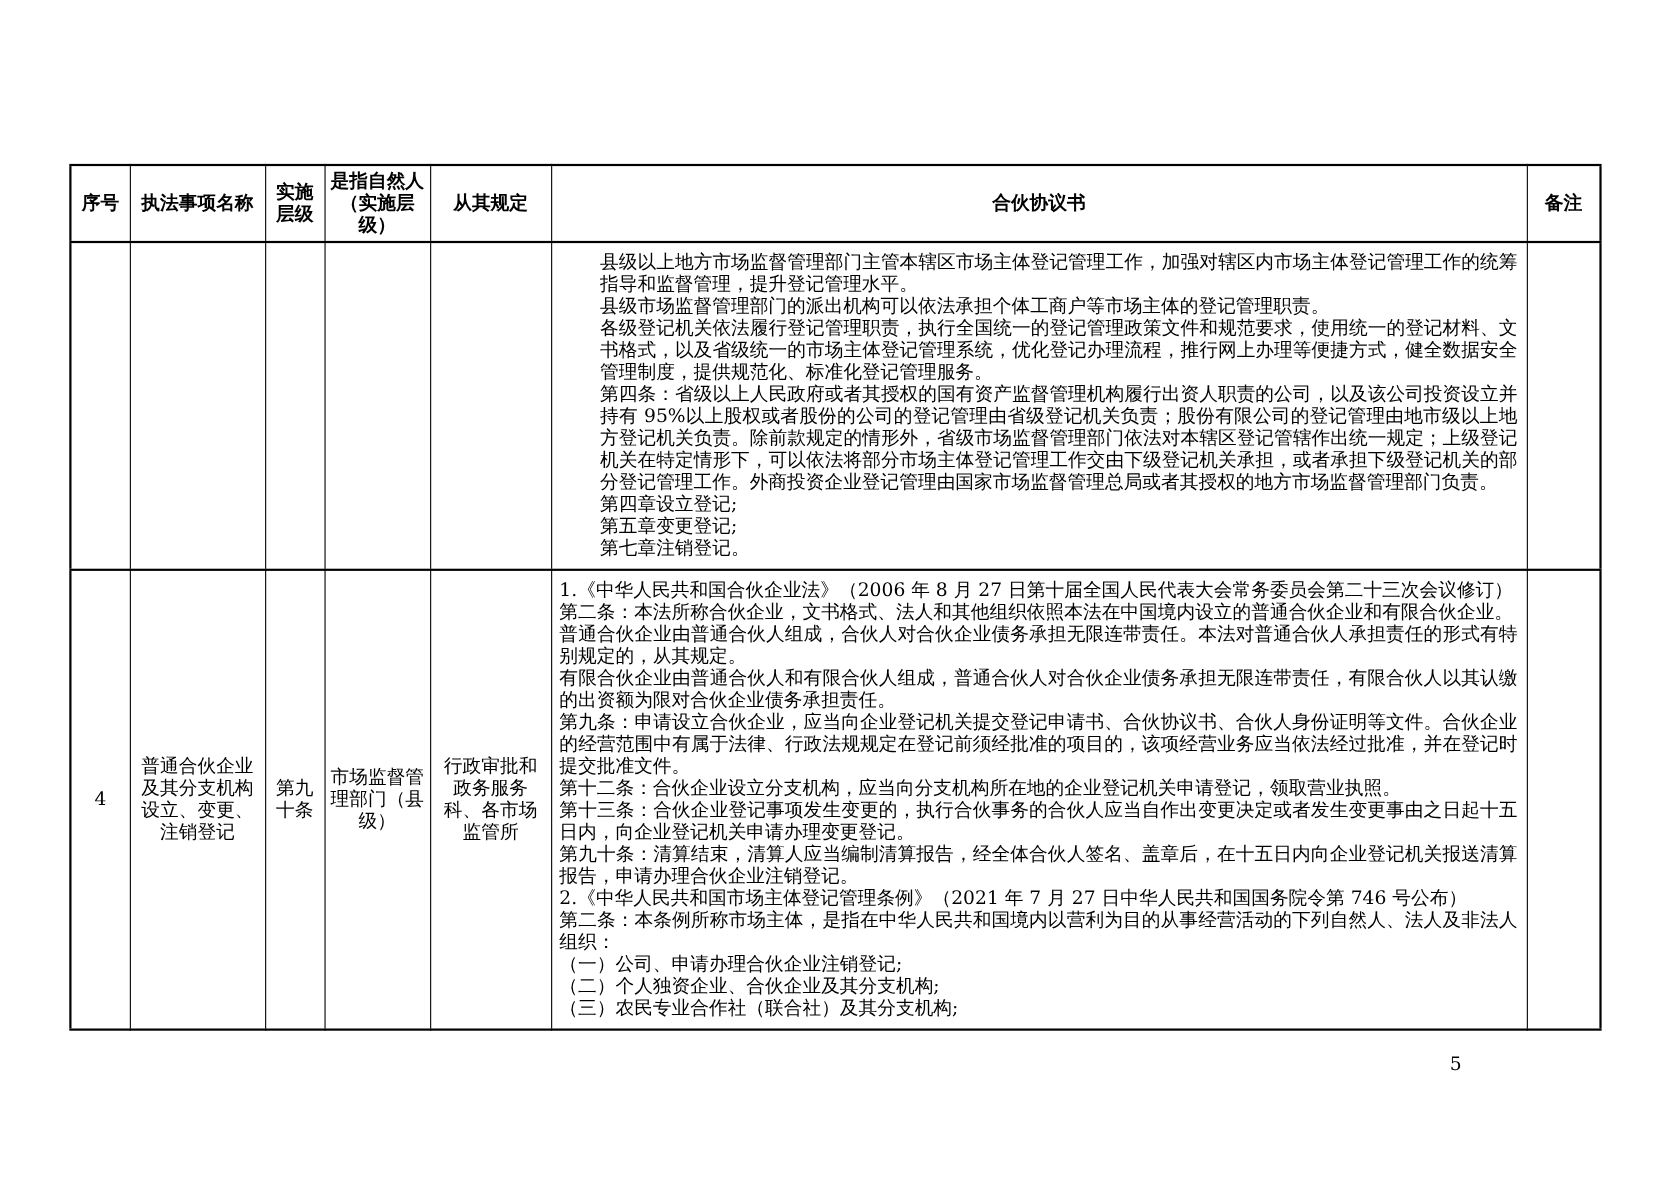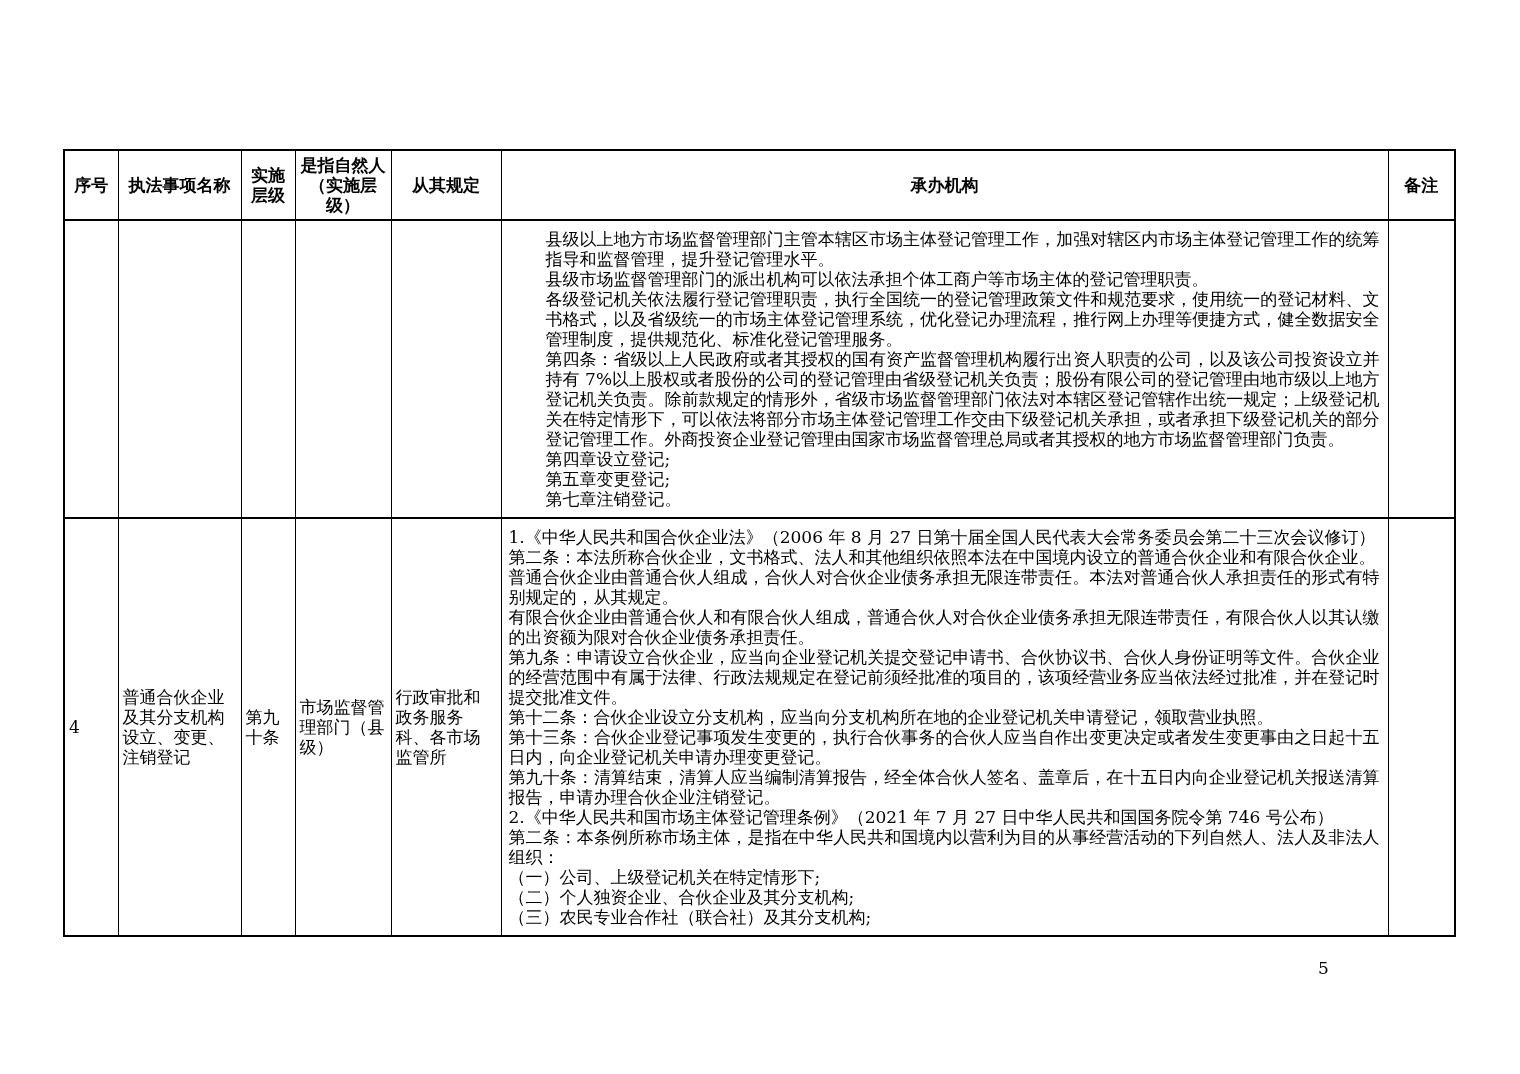--- a/index.html
+++ b/index.html
@@ -25,21 +25,21 @@
     vertical-align: middle;
   }
   table.law-table thead tr, table.law-table tbody tr { border-top: 2px solid #000; border-bottom: 2px solid #000; }
   table.law-table th {
     font-weight: bold;
     text-align: center;
     padding: 4px 2px;
     height: 54px;
   }
   td.center-cell {
-    text-align: left;
+    text-align: center;
     padding: 4px 4px;
   }
   td.basis-cell {
     vertical-align: top;
     padding: 3px 8px 3px 7px;
   }
   td.basis-cell p {
     text-align: justify;
     margin: 0;
   }
@@ -68,36 +68,36 @@
         <col style="width:887px">
         <col style="width:67px">
       </colgroup>
       <thead>
         <tr>
           <th>序号</th>
           <th>执法事项名称</th>
           <th>实施层级</th>
           <th>是指自然人（实施层级）</th>
           <th>从其规定</th>
-          <th>承办机构</th>
+          <th>合伙协议书</th>
           <th>备注</th>
         </tr>
       </thead>
       <tbody>
         <tr class="row-continuation">
           <td class="center-cell"></td>
           <td class="center-cell"></td>
           <td class="center-cell"></td>
           <td class="center-cell"></td>
           <td class="center-cell"></td>
           <td class="basis-cell">
             <p>县级以上地方市场监督管理部门主管本辖区市场主体登记管理工作，加强对辖区内市场主体登记管理工作的统筹指导和监督管理，提升登记管理水平。</p>
             <p>县级市场监督管理部门的派出机构可以依法承担个体工商户等市场主体的登记管理职责。</p>
             <p>各级登记机关依法履行登记管理职责，执行全国统一的登记管理政策文件和规范要求，使用统一的登记材料、文书格式，以及省级统一的市场主体登记管理系统，优化登记办理流程，推行网上办理等便捷方式，健全数据安全管理制度，提供规范化、标准化登记管理服务。</p>
-            <p>第四条：省级以上人民政府或者其授权的国有资产监督管理机构履行出资人职责的公司，以及该公司投资设立并持有 7%以上股权或者股份的公司的登记管理由省级登记机关负责；股份有限公司的登记管理由地市级以上地方登记机关负责。除前款规定的情形外，省级市场监督管理部门依法对本辖区登记管辖作出统一规定；上级登记机关在特定情形下，可以依法将部分市场主体登记管理工作交由下级登记机关承担，或者承担下级登记机关的部分登记管理工作。外商投资企业登记管理由国家市场监督管理总局或者其授权的地方市场监督管理部门负责。</p>
+            <p>第四条：省级以上人民政府或者其授权的国有资产监督管理机构履行出资人职责的公司，以及该公司投资设立并持有 95%以上股权或者股份的公司的登记管理由省级登记机关负责；股份有限公司的登记管理由地市级以上地方登记机关负责。除前款规定的情形外，省级市场监督管理部门依法对本辖区登记管辖作出统一规定；上级登记机关在特定情形下，可以依法将部分市场主体登记管理工作交由下级登记机关承担，或者承担下级登记机关的部分登记管理工作。外商投资企业登记管理由国家市场监督管理总局或者其授权的地方市场监督管理部门负责。</p>
             <p>第四章设立登记;</p>
             <p>第五章变更登记;</p>
             <p>第七章注销登记。</p>
           </td>
           <td class="center-cell"></td>
         </tr>
         <tr class="row-item">
           <td class="center-cell">4</td>
           <td class="center-cell">普通合伙企业及其分支机构设立、变更、注销登记</td>
           <td class="center-cell">第九十条</td>
@@ -107,21 +107,21 @@
             <p>1.《中华人民共和国合伙企业法》（2006 年 8 月 27 日第十届全国人民代表大会常务委员会第二十三次会议修订）</p>
             <p>第二条：本法所称合伙企业，文书格式、法人和其他组织依照本法在中国境内设立的普通合伙企业和有限合伙企业。</p>
             <p>普通合伙企业由普通合伙人组成，合伙人对合伙企业债务承担无限连带责任。本法对普通合伙人承担责任的形式有特别规定的，从其规定。</p>
             <p>有限合伙企业由普通合伙人和有限合伙人组成，普通合伙人对合伙企业债务承担无限连带责任，有限合伙人以其认缴的出资额为限对合伙企业债务承担责任。</p>
             <p>第九条：申请设立合伙企业，应当向企业登记机关提交登记申请书、合伙协议书、合伙人身份证明等文件。合伙企业的经营范围中有属于法律、行政法规规定在登记前须经批准的项目的，该项经营业务应当依法经过批准，并在登记时提交批准文件。</p>
             <p>第十二条：合伙企业设立分支机构，应当向分支机构所在地的企业登记机关申请登记，领取营业执照。</p>
             <p>第十三条：合伙企业登记事项发生变更的，执行合伙事务的合伙人应当自作出变更决定或者发生变更事由之日起十五日内，向企业登记机关申请办理变更登记。</p>
             <p>第九十条：清算结束，清算人应当编制清算报告，经全体合伙人签名、盖章后，在十五日内向企业登记机关报送清算报告，申请办理合伙企业注销登记。</p>
             <p>2.《中华人民共和国市场主体登记管理条例》（2021 年 7 月 27 日中华人民共和国国务院令第 746 号公布）</p>
             <p>第二条：本条例所称市场主体，是指在中华人民共和国境内以营利为目的从事经营活动的下列自然人、法人及非法人组织：</p>
-            <p>（一）公司、上级登记机关在特定情形下;</p>
+            <p>（一）公司、申请办理合伙企业注销登记;</p>
             <p>（二）个人独资企业、合伙企业及其分支机构;</p>
             <p>（三）农民专业合作社（联合社）及其分支机构;</p>
           </td>
           <td class="center-cell"></td>
         </tr>
       </tbody>
     </table>
   </div>
   <div class="page-number">5</div>
 </div>

